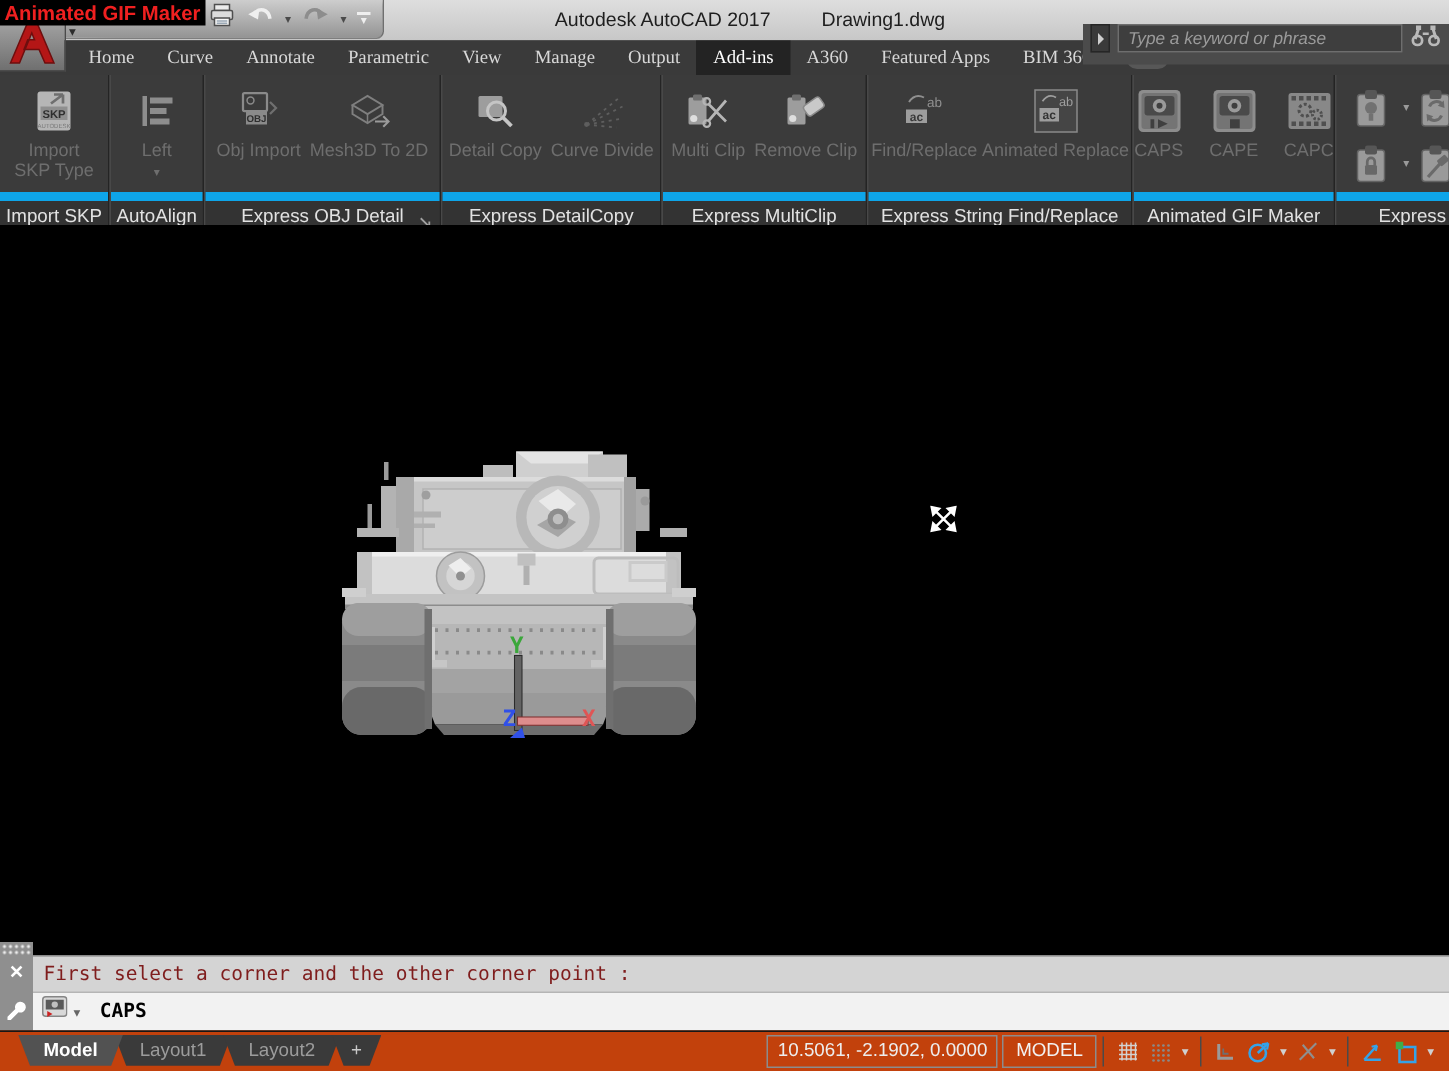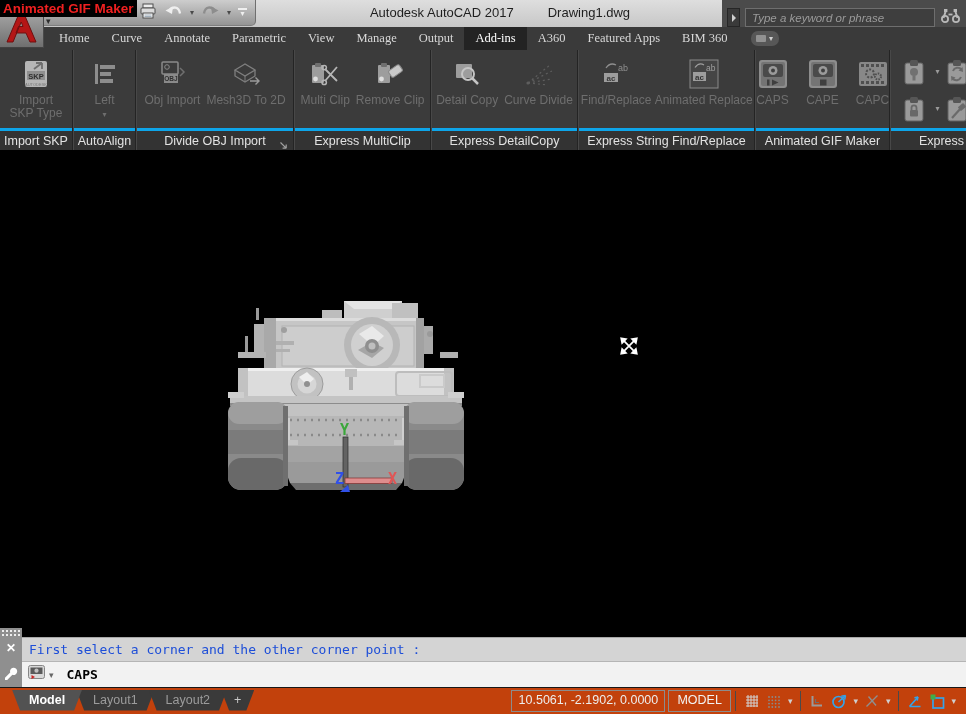--- a/index.html
+++ b/index.html
@@ -14,22 +14,22 @@
   #logo-caret{position:absolute;left:46px;top:16px;font-size:9px;color:#2c2c2c;z-index:8;}
   #qat{position:absolute;left:44px;top:0;width:212px;height:26px;z-index:5;
     background:linear-gradient(#cdcdcd,#949494);border-right:1px solid #6f6f6f;
     border-bottom:1px solid #7e7e7e;border-radius:0 0 5px 0;
     display:flex;align-items:center;justify-content:flex-end;gap:7px;padding-right:8px;box-sizing:border-box;}
   .qat-caret{font-size:8px;color:#4a4a4a;}
   #tooltip{position:absolute;left:0;top:0;height:17px;z-index:50;background:#000;
     color:#f02020;font-size:13.5px;font-weight:bold;line-height:17px;padding:0 3px;white-space:nowrap;}
   #title-text{position:absolute;left:260px;top:5px;width:480px;display:flex;justify-content:center;gap:34px;
     font-size:13px;color:#1e1e1e;}
-  #search-panel{position:absolute;right:0;top:0;width:244px;height:27px;background:#4b4b4b;z-index:6;
-    display:flex;align-items:flex-end;gap:5px;padding:0 5px;box-sizing:border-box;}
+  #search-panel{position:absolute;right:0;top:16px;width:244px;height:27px;background:#4b4b4b;z-index:6;
+    display:flex;align-items:flex-start;gap:5px;padding:0 5px;box-sizing:border-box;}
   #search-expand{width:11px;height:17px;background:#3a3a3a;border:1px solid #262626;
     display:flex;align-items:center;justify-content:center;}
   #search-expand i{display:block;width:0;height:0;border-left:4px solid #cfcfcf;
     border-top:4px solid transparent;border-bottom:4px solid transparent;}
   #search-input{flex:1;height:17px;background:#3e3e3e;border:1px solid #6e6e6e;color:#b5b5b5;
     font-size:11.5px;padding:0 6px;font-family:"Liberation Sans",sans-serif;}
   #search-input::placeholder{color:#9b9b9b;font-style:italic;}
   
   #tabrow{position:absolute;left:0;top:27px;width:966px;height:23px;background:#3a3a3a;display:flex;}
   #tabs-list{display:flex;margin-left:48px;}
@@ -42,40 +42,40 @@
   
   #ribbon{position:absolute;left:0;top:50px;width:966px;height:100px;background:#3b3b3b;display:flex;overflow:hidden;}
   .panel{flex:none;box-sizing:border-box;border-right:1px solid #242424;border-left:1px solid #484848;background:#3b3b3b;}
   .panel:first-child{border-left:none;}
   .panel-body{height:78px;display:flex;justify-content:center;align-items:flex-start;padding-top:5px;box-sizing:border-box;}
   .rbtn{display:flex;flex-direction:column;align-items:center;padding:1px 3px;min-width:44px;
     color:#6e6e6e;font-size:12px;line-height:13px;text-align:center;border-radius:2px;white-space:nowrap;}
   .ricon{height:36px;display:flex;align-items:center;justify-content:center;}
   .rlabel{margin-top:2px;}
   .rcaret{font-size:8px;color:#6e6e6e;margin-top:1px;}
-  .panel-label{height:21px;background:#333;border-top:3px solid #0ea5e9;color:#e2e2e2;font-size:12.5px;
+  .panel-label{height:21px;background:#333;border-top:6px solid #0ea5e9;color:#e2e2e2;font-size:12.5px;
     text-align:center;line-height:20px;position:relative;white-space:nowrap;overflow:hidden;}
   .launcher{position:absolute;right:5px;top:5px;}
   .panel-body.mini{display:grid;grid-template-columns:30px 13px 32px;grid-auto-rows:37px;
     justify-content:start;align-items:center;padding:3px 0 0 10px;}
   .minibtn{width:26px;height:30px;display:flex;align-items:center;justify-content:center;}
   .minicaret{color:#9a9a9a;font-size:8px;text-align:center;}
   
   #canvas{position:absolute;left:0;top:150px;width:966px;height:478px;background:#000;}
   
   #cmdwin{position:absolute;left:0;top:628px;width:966px;height:59px;}
   #cmd-strip{position:absolute;left:0;top:0;width:22px;height:59px;background:#8f8f8f;}
   #cmd-grip{position:absolute;left:1px;top:1px;width:20px;height:8px;
     background-image:radial-gradient(#ededed 1px,rgba(0,0,0,0) 1.1px);background-size:4px 4px;}
   #cmd-close{position:absolute;left:0;top:13px;width:22px;text-align:center;color:#fff;
     font-weight:bold;font-size:12px;line-height:14px;}
   #cmd-wrench{position:absolute;left:3px;top:38px;}
   #cmd-prompt{position:absolute;left:22px;top:9px;right:0;height:25px;background:#d4d4d4;
     border-top:1px solid #a8a8a8;border-bottom:1px solid #b5b5b5;box-sizing:border-box;
-    font-family:"DejaVu Sans Mono",monospace;font-size:13px;color:#1d4ed8;line-height:23px;padding-left:7px;
+    font-family:"DejaVu Sans Mono",monospace;font-size:13px;color:#7f1d1d;line-height:23px;padding-left:7px;
     white-space:nowrap;overflow:hidden;}
   #cmd-inputrow{position:absolute;left:22px;top:34px;right:0;height:25px;background:#f2f2f2;
     display:flex;align-items:center;padding-left:6px;box-sizing:border-box;}
   #cmd-inputrow .icaret{font-size:9px;color:#666;margin:0 4px;}
   #cmd-value{font-family:"DejaVu Sans Mono",monospace;font-size:13px;font-weight:bold;color:#000;margin-left:9px;}
   
   #statusbar{position:absolute;left:0;top:687px;width:966px;height:27px;background:#c2410c;
     border-top:1px solid #171717;box-sizing:border-box;display:flex;align-items:center;
     padding:0 6px 0 12px;}
   #layout-tabs{display:flex;align-items:flex-start;height:26px;padding-top:3px;}
@@ -243,56 +243,23 @@
               <path d="M6 11 L6 17 L16 23 L26 17 L26 11" fill="none" stroke="#7f7f7f" stroke-width="1.3"></path>
               <path d="M16 17 L16 23" stroke="#7f7f7f"></path>
               <path d="M21 22 h9 m-3.5 -3.5 l3.5 3.5 -3.5 3.5" stroke="#9a9a9a" stroke-width="1.4" fill="none"></path>
             </svg>
           </div>
           <div class="rlabel">
             <div>Mesh3D To 2D</div>
           </div>
         </div>
       </div>
-      <div class="panel-label"><span>Divide OBJ Import</span><span class="launcher"><svg width="9" height="9" viewBox="0 0 9 9">
+      <div class="panel-label"><span>Express OBJ Detail</span><span class="launcher"><svg width="9" height="9" viewBox="0 0 9 9">
             <path d="M1.5 1.5 L7.2 7.2 M7.2 7.2 V3.6 M7.2 7.2 H3.6" stroke="#a0a0a0" stroke-width="1.2" fill="none"></path>
           </svg></span></div>
-    </div>
-    <div class="panel" style="width: 137px;">
-      <div class="panel-body">
-        <div class="rbtn">
-          <div class="ricon">
-            <svg width="34" height="30" viewBox="0 0 34 30">
-              <rect x="4" y="6" width="12" height="18" rx="1" fill="#9d9d9d"></rect>
-              <rect x="7" y="4" width="6" height="4" rx="1" fill="#6f6f6f"></rect>
-              <circle cx="7.5" cy="20" r="2.4" fill="#dedede"></circle>
-              <path d="M17 22 L29 8 M17 10 L29 22" stroke="#b5b5b5" stroke-width="1.8" fill="none"></path>
-              <circle cx="16.2" cy="23.4" r="2.2" fill="none" stroke="#b5b5b5" stroke-width="1.5"></circle>
-              <circle cx="16.2" cy="8.6" r="2.2" fill="none" stroke="#b5b5b5" stroke-width="1.5"></circle>
-            </svg>
-          </div>
-          <div class="rlabel">
-            <div>Multi Clip</div>
-          </div>
-        </div>
-        <div class="rbtn">
-          <div class="ricon">
-            <svg width="32" height="30" viewBox="0 0 32 30">
-              <rect x="4" y="6" width="12" height="18" rx="1" fill="#9d9d9d"></rect>
-              <rect x="7" y="4" width="6" height="4" rx="1" fill="#6f6f6f"></rect>
-              <circle cx="7.5" cy="20" r="2.4" fill="#dedede"></circle>
-              <rect x="15" y="8" width="13" height="8" rx="2" transform="rotate(-35 21.5 12)" fill="#c9c9c9" stroke="#8a8a8a"></rect>
-            </svg>
-          </div>
-          <div class="rlabel">
-            <div>Remove Clip</div>
-          </div>
-        </div>
-      </div>
-      <div class="panel-label"><span>Express MultiClip</span></div>
     </div>
     <div class="panel" style="width: 147px;">
       <div class="panel-body">
         <div class="rbtn">
           <div class="ricon">
             <svg width="30" height="30" viewBox="0 0 30 30">
               <rect x="4" y="5" width="16" height="14" rx="1" fill="#9d9d9d"></rect>
               <circle cx="16" cy="15" r="6" fill="none" stroke="#c5c5c5" stroke-width="2"></circle>
               <path d="M20.5 19.5 L26 25" stroke="#c5c5c5" stroke-width="2.5"></path>
             </svg>
@@ -312,20 +279,53 @@
               </g>
               <circle cx="6" cy="24" r="1.6" fill="#5e5e5e"></circle>
             </svg>
           </div>
           <div class="rlabel">
             <div>Curve Divide</div>
           </div>
         </div>
       </div>
       <div class="panel-label"><span>Express DetailCopy</span></div>
+    </div>
+    <div class="panel" style="width: 137px;">
+      <div class="panel-body">
+        <div class="rbtn">
+          <div class="ricon">
+            <svg width="34" height="30" viewBox="0 0 34 30">
+              <rect x="4" y="6" width="12" height="18" rx="1" fill="#9d9d9d"></rect>
+              <rect x="7" y="4" width="6" height="4" rx="1" fill="#6f6f6f"></rect>
+              <circle cx="7.5" cy="20" r="2.4" fill="#dedede"></circle>
+              <path d="M17 22 L29 8 M17 10 L29 22" stroke="#b5b5b5" stroke-width="1.8" fill="none"></path>
+              <circle cx="16.2" cy="23.4" r="2.2" fill="none" stroke="#b5b5b5" stroke-width="1.5"></circle>
+              <circle cx="16.2" cy="8.6" r="2.2" fill="none" stroke="#b5b5b5" stroke-width="1.5"></circle>
+            </svg>
+          </div>
+          <div class="rlabel">
+            <div>Multi Clip</div>
+          </div>
+        </div>
+        <div class="rbtn">
+          <div class="ricon">
+            <svg width="32" height="30" viewBox="0 0 32 30">
+              <rect x="4" y="6" width="12" height="18" rx="1" fill="#9d9d9d"></rect>
+              <rect x="7" y="4" width="6" height="4" rx="1" fill="#6f6f6f"></rect>
+              <circle cx="7.5" cy="20" r="2.4" fill="#dedede"></circle>
+              <rect x="15" y="8" width="13" height="8" rx="2" transform="rotate(-35 21.5 12)" fill="#c9c9c9" stroke="#8a8a8a"></rect>
+            </svg>
+          </div>
+          <div class="rlabel">
+            <div>Remove Clip</div>
+          </div>
+        </div>
+      </div>
+      <div class="panel-label"><span>Express MultiClip</span></div>
     </div>
     <div class="panel" style="width: 177px;">
       <div class="panel-body">
         <div class="rbtn">
           <div class="ricon">
             <svg width="36" height="30" viewBox="0 0 36 30">
               <text x="20" y="12" font-size="9" fill="#8f8f8f" font-family="sans-serif">ab</text>
               <path d="M8 9 q4 -6 10 -3" fill="none" stroke="#8f8f8f" stroke-width="1.3"></path>
               <rect x="6" y="14" width="14" height="9" fill="#9d9d9d"></rect>
               <text x="13" y="21.5" font-size="8" font-weight="bold" fill="#3a3a3a" text-anchor="middle" font-family="sans-serif">ac</text>

